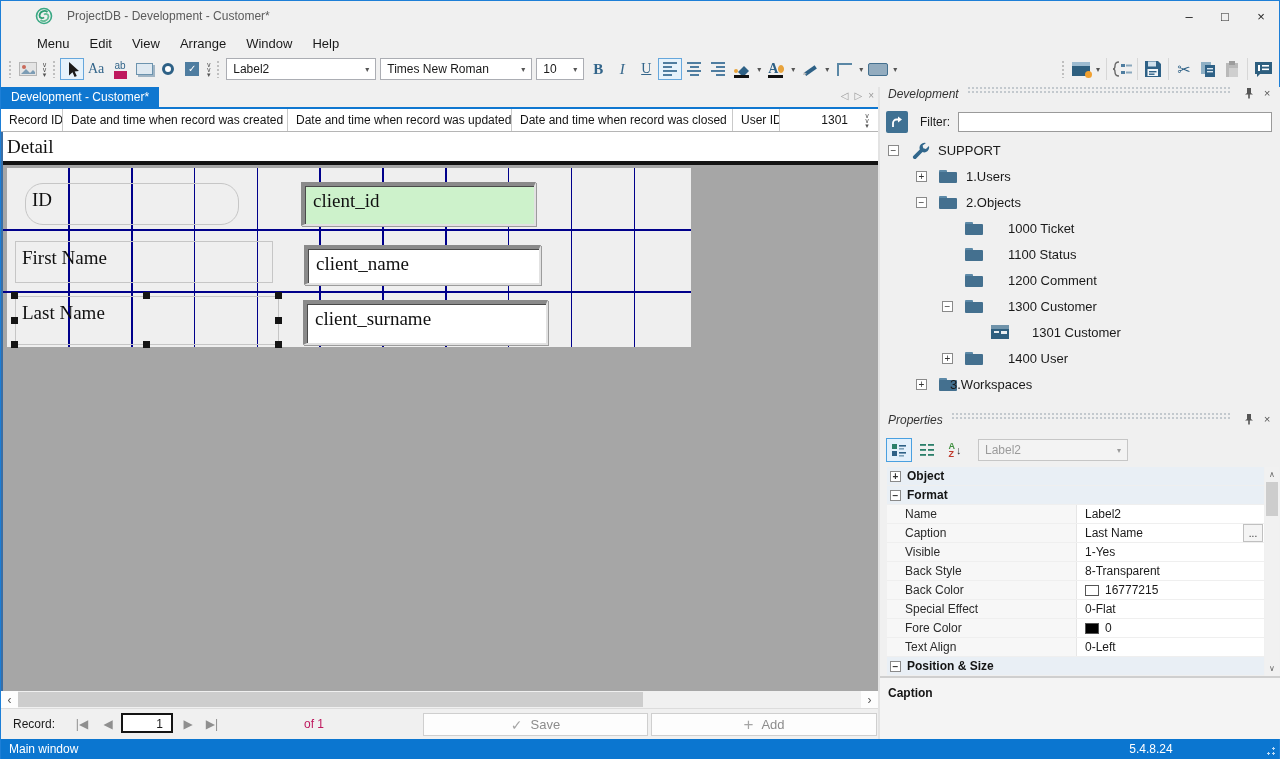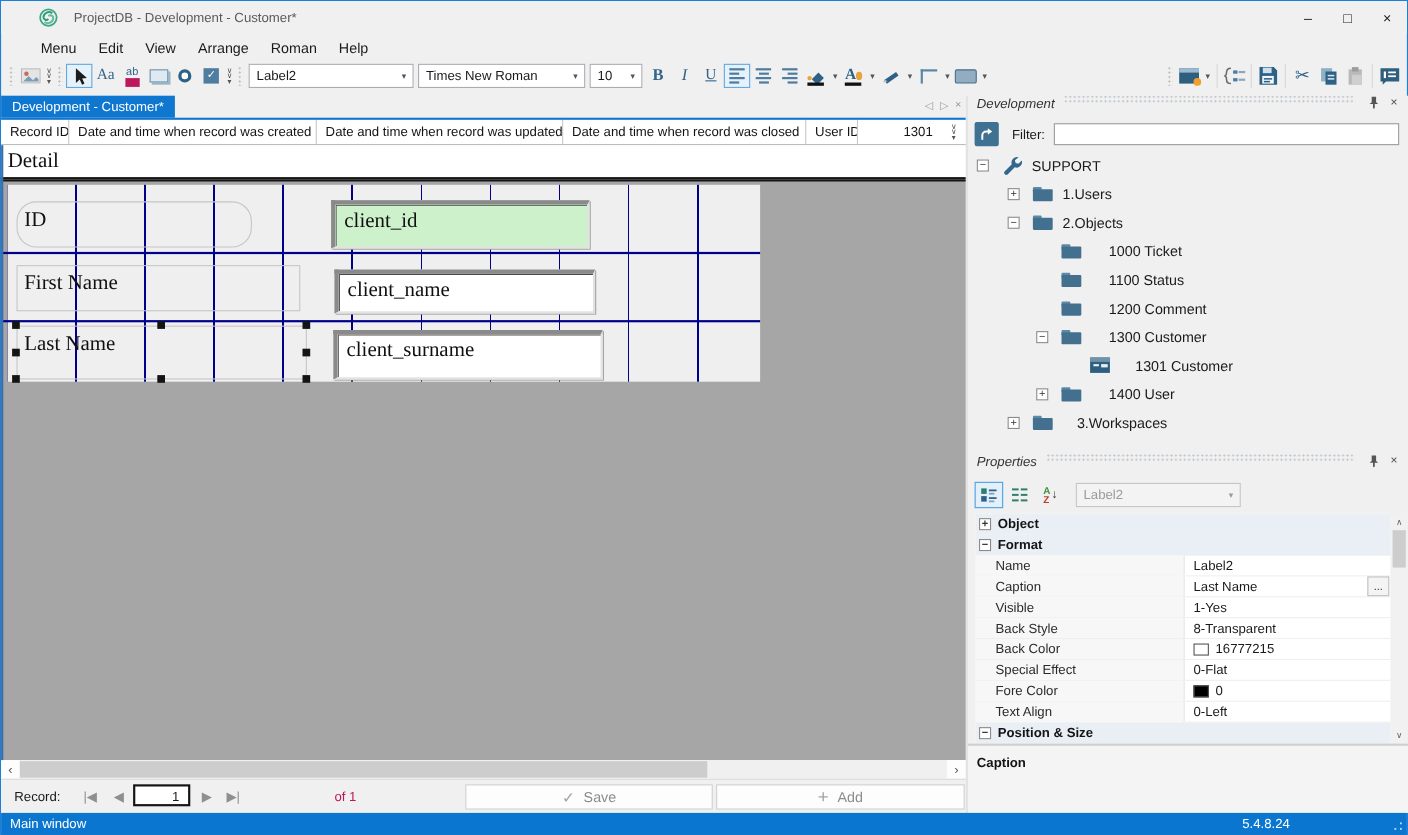--- a/index.html
+++ b/index.html
@@ -122,21 +122,21 @@
       <div class="wc">□</div>
       <div class="wc">×</div>
     </div>
   </div>
 
   <div class="abs menubar">
     <span class="mitem">Menu</span>
     <span class="mitem">Edit</span>
     <span class="mitem">View</span>
     <span class="mitem">Arrange</span>
-    <span class="mitem">Roman</span>
+    <span class="mitem">Window</span>
     <span class="mitem">Help</span>
   </div>
 
   <div class="abs toolbar">
     <div class="grip"></div>
     <div class="tbtn">
       <svg width="18" height="14">
           <rect x="0.5" y="0.5" width="17" height="13" fill="#e4e4e4" stroke="#b5b5b5"></rect>
           <circle cx="5" cy="5" r="2" fill="#c96a5a"></circle>
           <path d="M2 12 l5 -5 4 4 3 -3 2 2 v2 z" fill="#7d9db5"></path>
@@ -343,21 +343,21 @@
 
     <div class="abs detailband">
         <span>Detail</span>
       </div>
 
     <div class="abs canvas">
       <div class="formsurface"></div>
       <div class="hline" style="top:64px"></div>
       <div class="hline" style="top:126px"></div>
 
-      <div class="dlabel" style="left:14px;top:18px;width:214px;height:42px;border-radius:18px;">ID</div>
+      <div class="dlabel" style="left:24px;top:18px;width:214px;height:42px;border-radius:18px;">ID</div>
       <div class="dfield green" style="left:300px;top:17px;width:235px;height:44px;">client_id</div>
 
       <div class="dlabel" style="left:14px;top:76px;width:258px;height:42px;">First Name</div>
       <div class="dfield" style="left:303px;top:80px;width:237px;height:40px;">client_name</div>
 
       <div class="dlabel" style="left:14px;top:131px;width:264px;height:49px;">Last Name</div>
       <div class="dfield" style="left:302px;top:135px;width:245px;height:45px;">client_surname</div>
 
       <div class="handle" style="left:10px;top:127px;"></div>
       <div class="handle" style="left:142px;top:127px;"></div>
@@ -511,21 +511,21 @@
         <span class="tlabel" style="left:128px">1400 User</span>
       </div>
       <div class="titem">
         <span class="expander" style="left:36px">+</span>
         <span class="ticon" style="left:58px">
           <svg width="20" height="16">
               <rect x="1" y="2" width="8" height="5" rx="1" fill="#5d8aa8"></rect>
               <rect x="1" y="4" width="18" height="11" rx="1" fill="#44708f"></rect>
             </svg>
         </span>
-        <span class="tlabel" style="left:99px">3.Workspaces</span>
+        <span class="tlabel" style="left:70px">3.Workspaces</span>
       </div>
     </div>
 
     <div class="phdr" style="top:326px">
       <span>Properties</span>
       <span class="dots"></span>
       <span class="pico">
         <svg width="10" height="12" viewBox="0 0 10 12">
             <path d="M3 1 h4 v5 l2 1.6 h-3.2 v3.4 l-0.8 1 -0.8 -1 v-3.4 H1 L3 6 z" fill="#555"></path>
           </svg>

